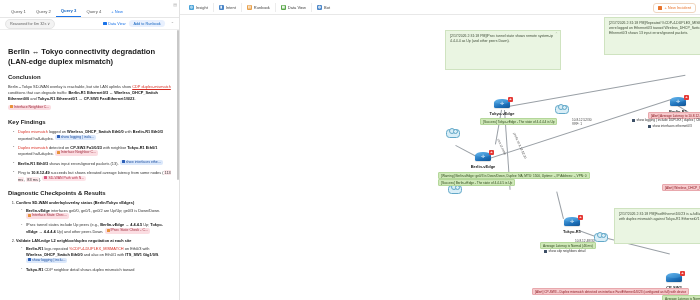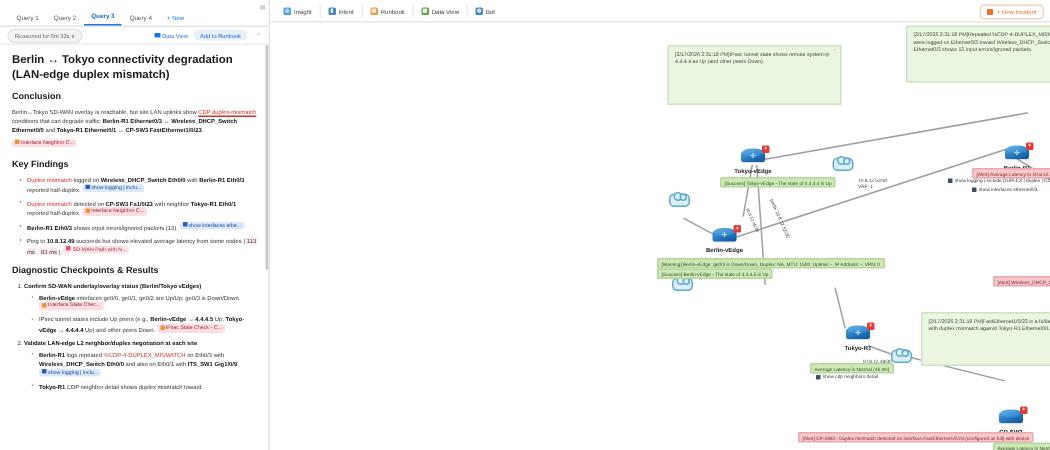--- a/index.html
+++ b/index.html
@@ -21,21 +21,21 @@
   .reasoned{font-size:3.8px;color:#666;background:#f3f3f3;border:1px solid #e4e4e4;
             border-radius:6px;padding:1.5px 4px;white-space:nowrap;}
   .spacer{flex:1;}
   .dataview{font-size:3.8px;color:#1a73e8;display:flex;align-items:center;gap:1.5px;white-space:nowrap;}
   .sqicon{width:3.5px;height:3.5px;background:#1a73e8;border-radius:0.5px;display:inline-block;}
   .runbookbtn{font-size:3.8px;color:#1565c0;background:#e8f0fe;border-radius:6px;
               padding:1.5px 4px;white-space:nowrap;cursor:pointer;}
   .collapse{font-size:4px;color:#999;cursor:pointer;padding-left:2px;}
 
   .doc{padding:5px 8px 0 8px;overflow:hidden;height:272px;box-sizing:border-box;}
-  .doctitle{font-size:7.6px;font-weight:bold;color:#1a1a1a;line-height:1.28;margin-bottom:8px;}
+  .doctitle{font-size:7.6px;font-weight:bold;color:#1a1a1a;line-height:1.28;margin-bottom:8px;margin-top:12px;}
   .h2{font-size:6px;font-weight:bold;color:#1a1a1a;margin:7px 0 4px 0;}
   .para{font-size:3.9px;line-height:1.5;color:#333;margin-bottom:3px;}
   ul.bul{margin:0 0 3px 0;padding-left:6px;list-style:none;}
   ul.bul>li{position:relative;padding-left:4px;margin-bottom:2.5px;font-size:3.9px;
             line-height:1.5;color:#333;}
   ul.bul>li:before{content:"•";position:absolute;left:-1px;top:-0.5px;color:#777;}
   ol.num{margin:0 0 3px 0;padding-left:8px;font-size:3.9px;line-height:1.5;color:#333;}
   ol.num>li{margin-bottom:2.5px;}
   ul.sub{margin:2px 0 0 0;padding-left:6px;list-style:none;}
   ul.sub>li{position:relative;padding-left:4px;margin-bottom:2px;}

